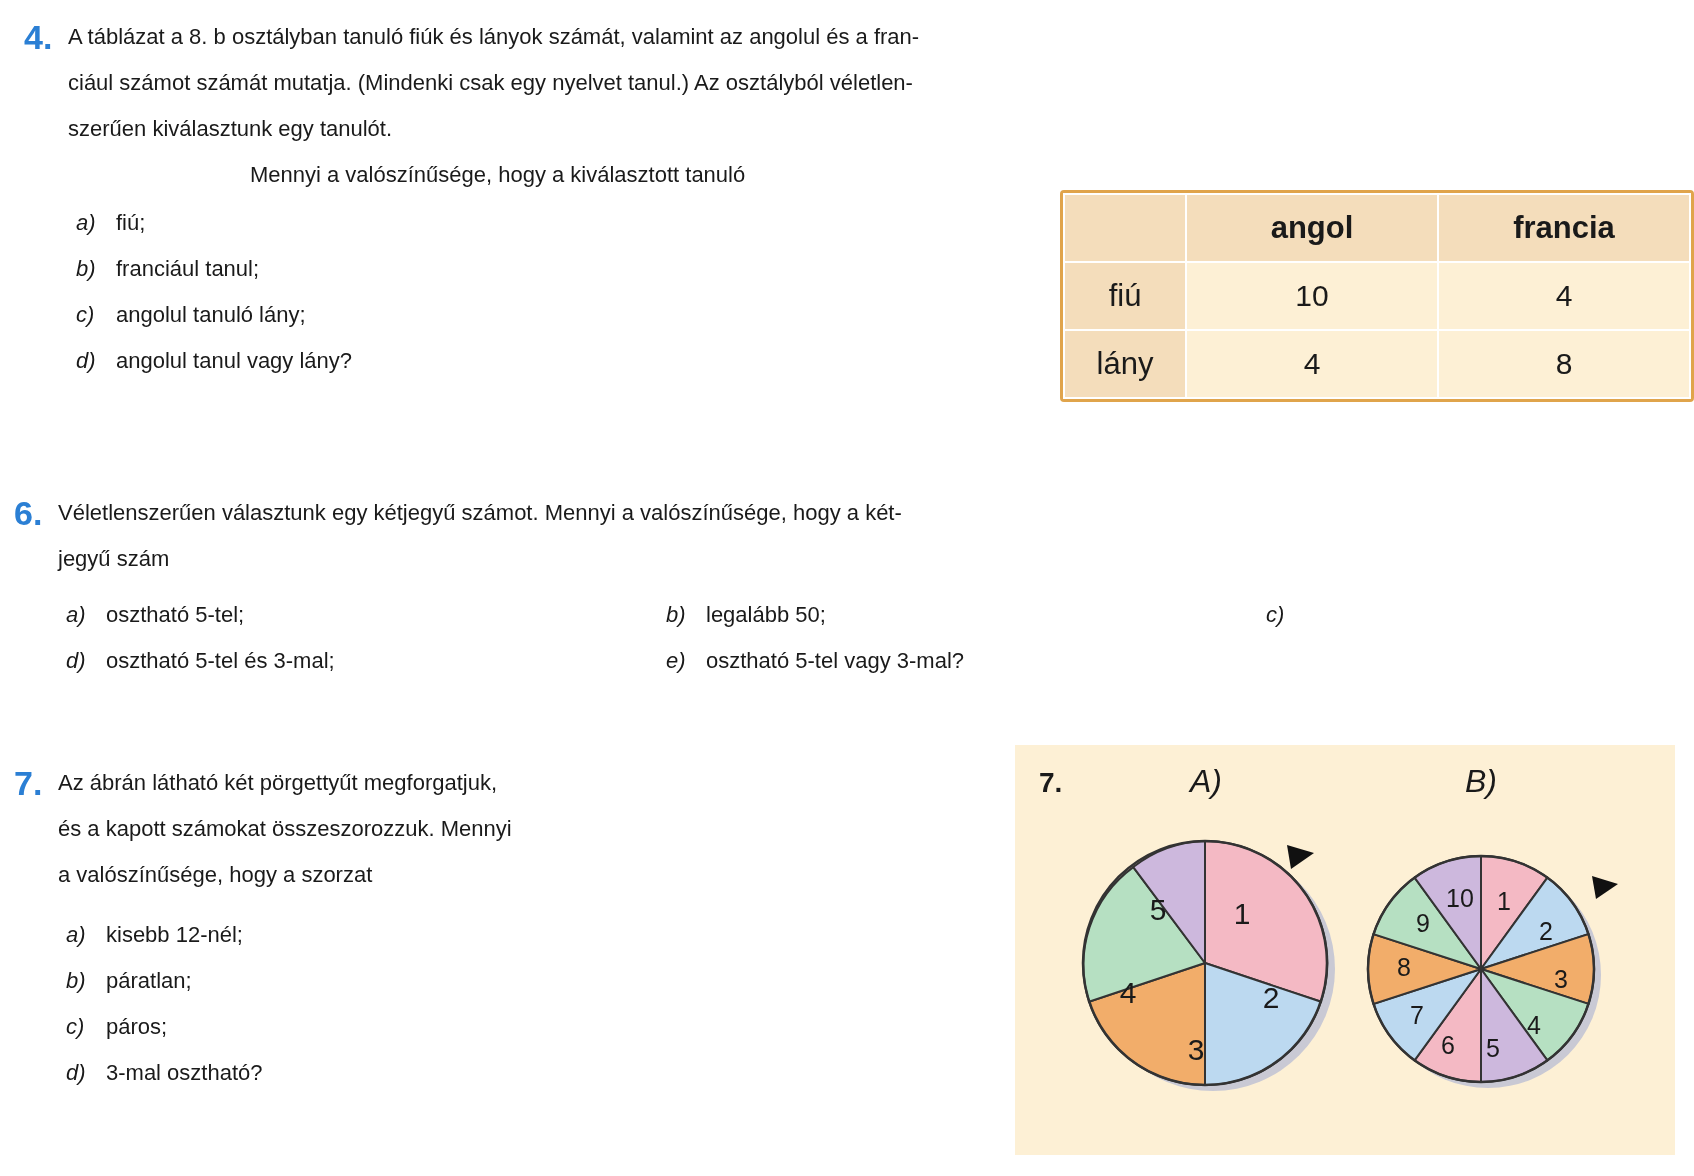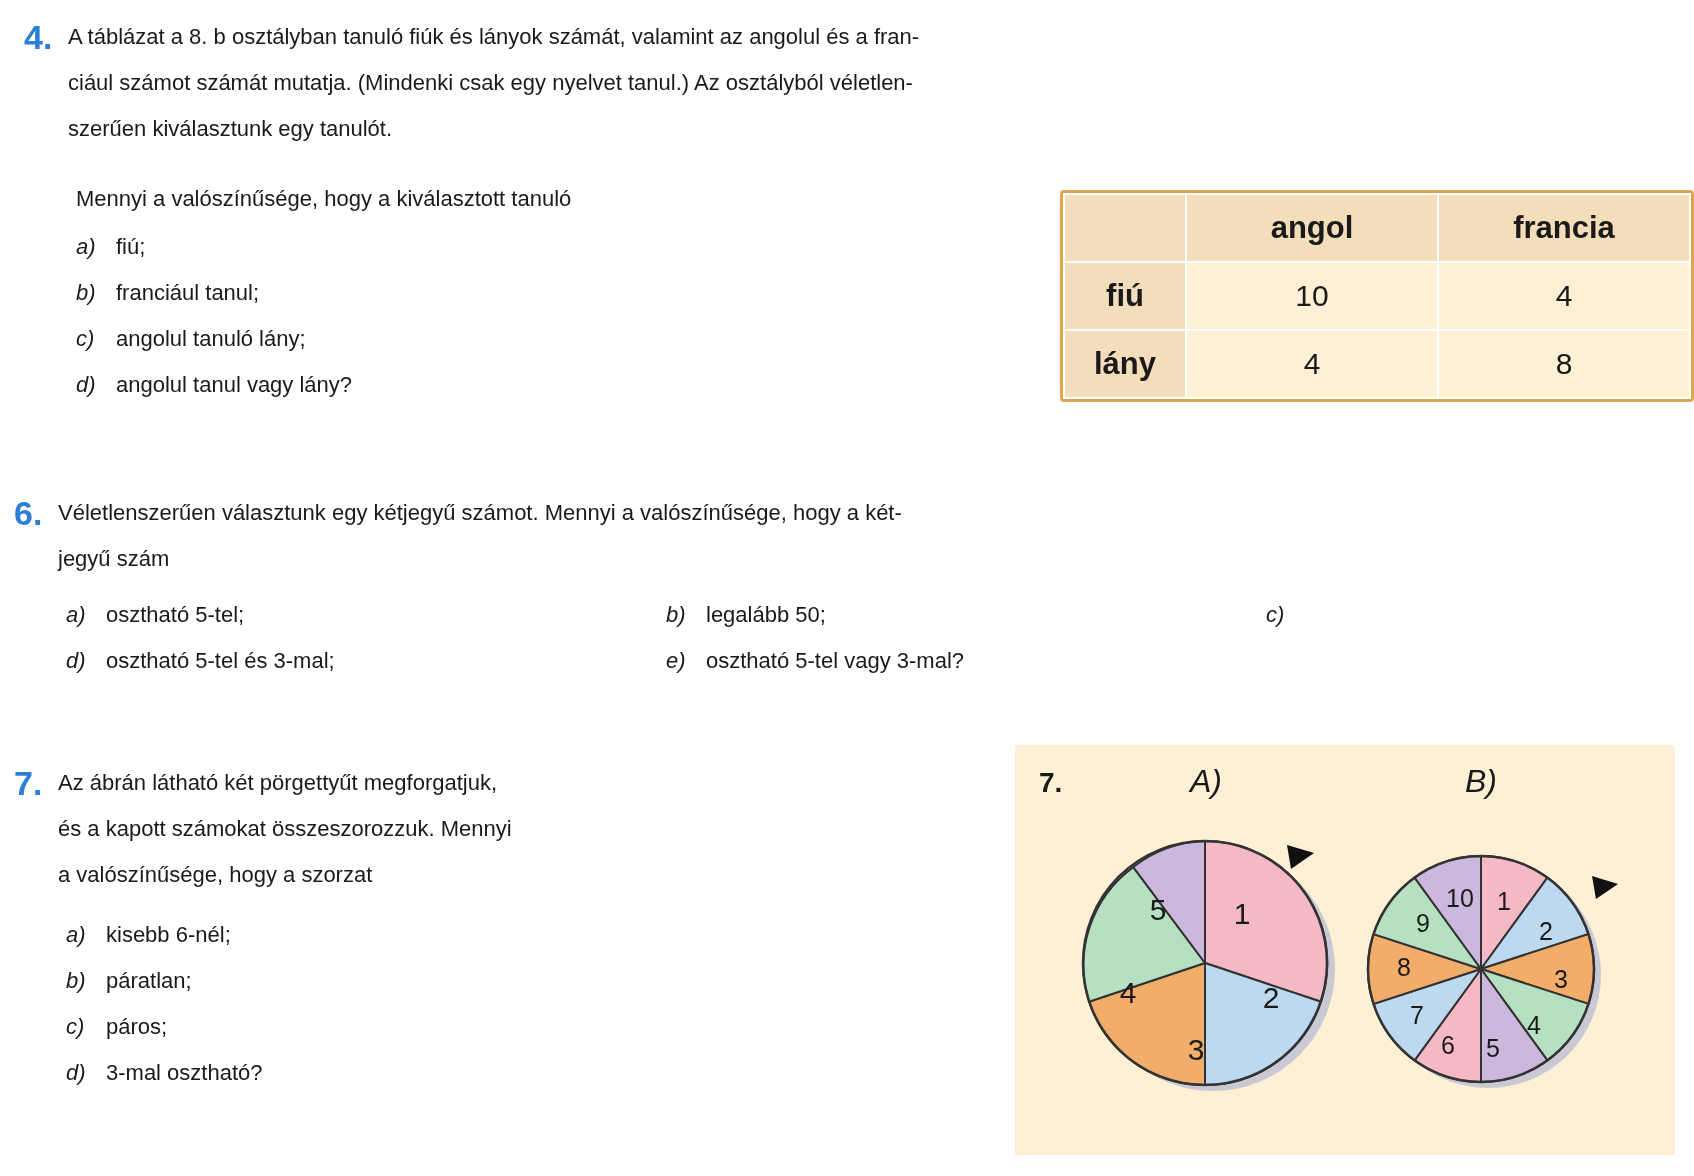--- a/index.html
+++ b/index.html
@@ -65,21 +65,22 @@
   
   #ex4 {
     left: 24px;
     top: 14px;
     width: 1050px;
   }
   #ex4 .lead {
     text-align: justify;
   }
   #ex4 .indent-line {
-    margin-top: 24px;
+    margin-top: 0;
+    text-align: center;
   }
   #ex4 .sub-list {
     margin-top: 2px;
   }
 
   
   .tbl-wrap {
     position: absolute;
     left: 1060px;
     top: 190px;
@@ -101,21 +102,21 @@
     margin-top: 32px;
   }
   table.data th.colhead {
     background: #f4ddbb;
     font-weight: bold;
     width: 250px;
     font-size: 31px;
   }
   table.data th.rowhead {
     background: #f4ddbb;
-    font-weight: bold;
+    font-weight: normal;
     width: 120px;
     font-size: 31px;
   }
   table.data td.cell {
     background: #fdf0d5;
     width: 250px;
   }
   table.data td.corner {
     background: #f4ddbb;
     width: 120px;
@@ -274,21 +275,21 @@
 
   <div class="exercise" id="ex7">
     <div class="ex-num">7.</div>
     <div class="ex-body">
       <p class="lead">Az ábrán látható két pörgettyűt megforgatjuk,</p>
       <p class="lead">és a kapott számokat összeszorozzuk. Mennyi</p>
       <p class="lead">a valószínűsége, hogy a szorzat</p>
       <div class="sub-list" style="padding-left:8px;">
         <div class="sub-item">
           <span class="sub-letter">a)</span>
-          <span class="sub-text">kisebb 6-nél;</span>
+          <span class="sub-text">kisebb 12-nél;</span>
         </div>
         <div class="sub-item">
           <span class="sub-letter">b)</span>
           <span class="sub-text">páratlan;</span>
         </div>
         <div class="sub-item">
           <span class="sub-letter">c)</span>
           <span class="sub-text">páros;</span>
         </div>
         <div class="sub-item">

